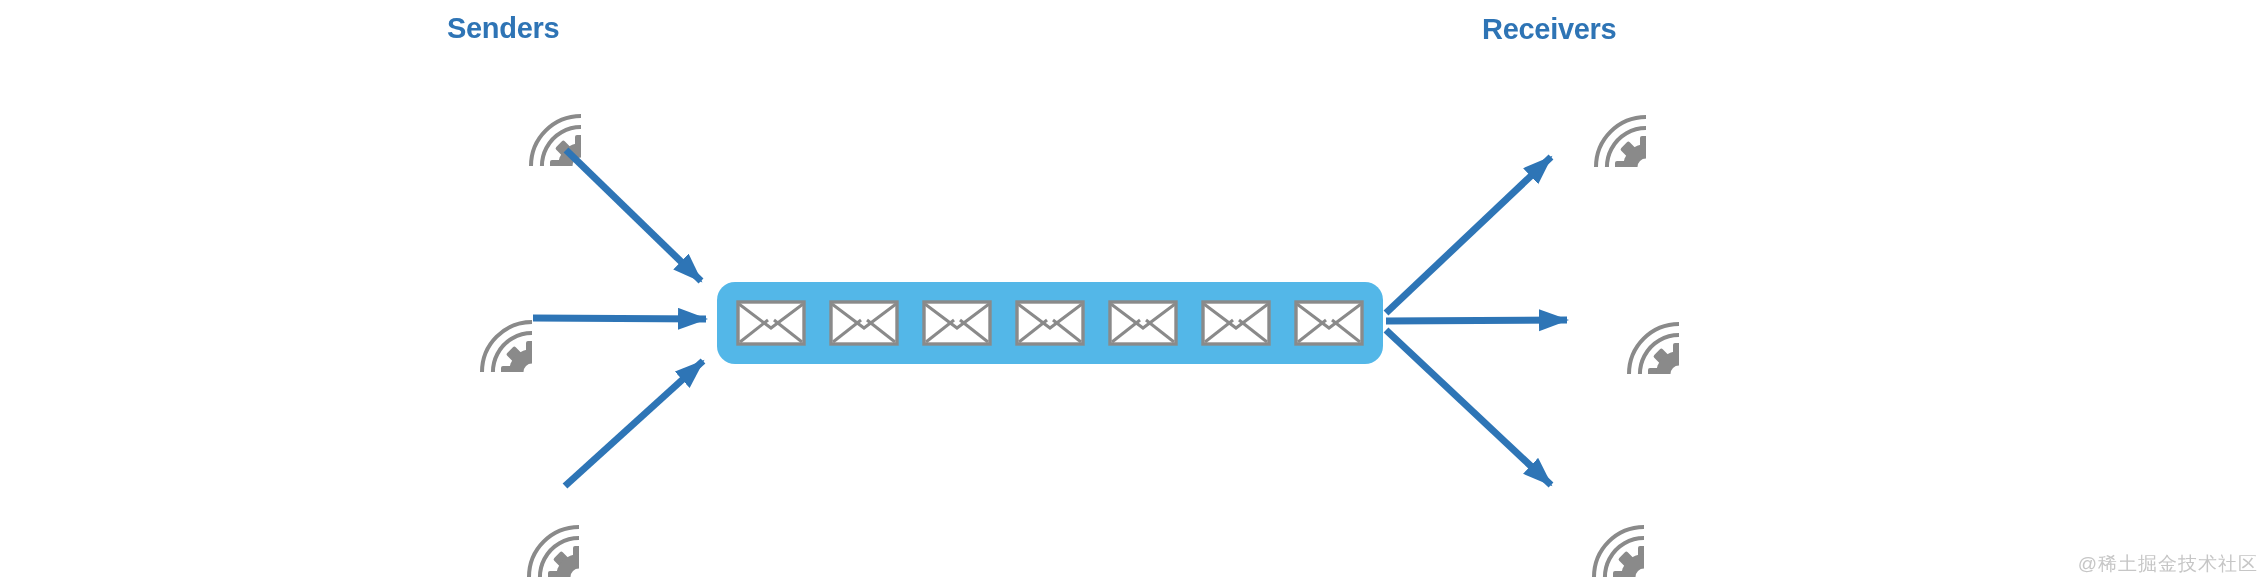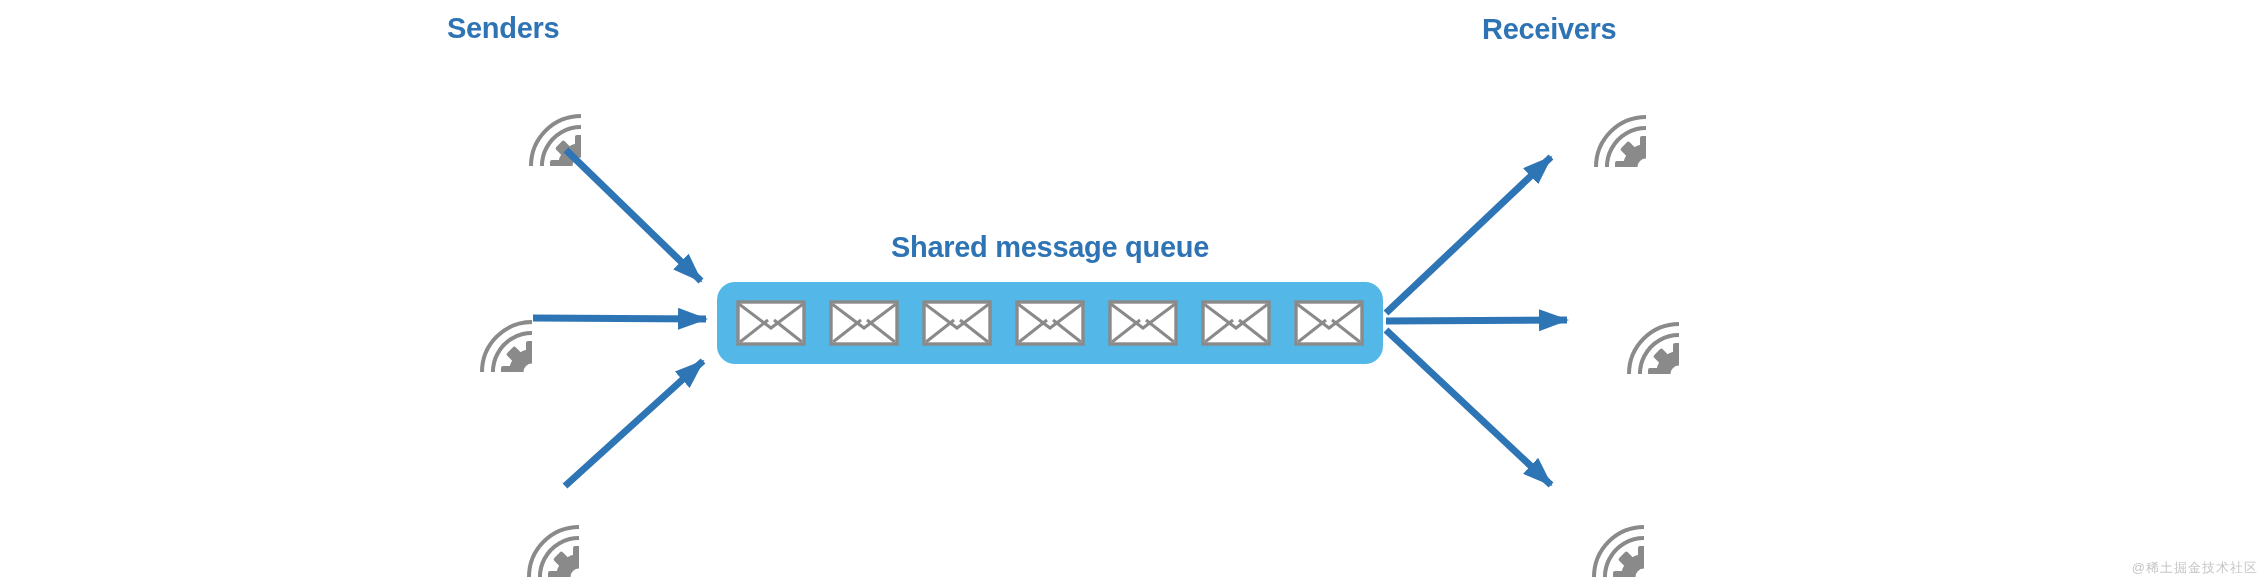--- a/index.html
+++ b/index.html
@@ -60,21 +60,21 @@
     width: 2266px;
     height: 582px;
     pointer-events: none;
   }
   .arrow-layer line { stroke: #2E75B6; stroke-width: 7; }
 
   .watermark {
     position: absolute;
     right: 8px;
     bottom: 5px;
-    font-size: 13px;
+    font-size: 19px;
     color: #C6C6C6;
     letter-spacing: 1px;
     white-space: nowrap;
   }
 </style>
 </head>
 <body>
 
 <div class="canvas">
 
@@ -116,21 +116,20 @@
           <path d="M3,4 L35,28 L67,4"></path>
           <path d="M4,42 L32,20"></path>
           <path d="M66,42 L38,20"></path>
         </g>
       </symbol>
     </defs>
   </svg>
 
   <div class="diagram-label label-senders">Senders</div>
   <div class="diagram-label label-receivers">Receivers</div>
-  <div class="diagram-label label-queue">Shared message queue</div>
 
   <div class="queue">
       <svg class="envelope" viewBox="0 0 70 46">
         <use href="#envelope-icon"></use>
       </svg>
       <svg class="envelope" viewBox="0 0 70 46">
         <use href="#envelope-icon"></use>
       </svg>
       <svg class="envelope" viewBox="0 0 70 46">
         <use href="#envelope-icon"></use>

